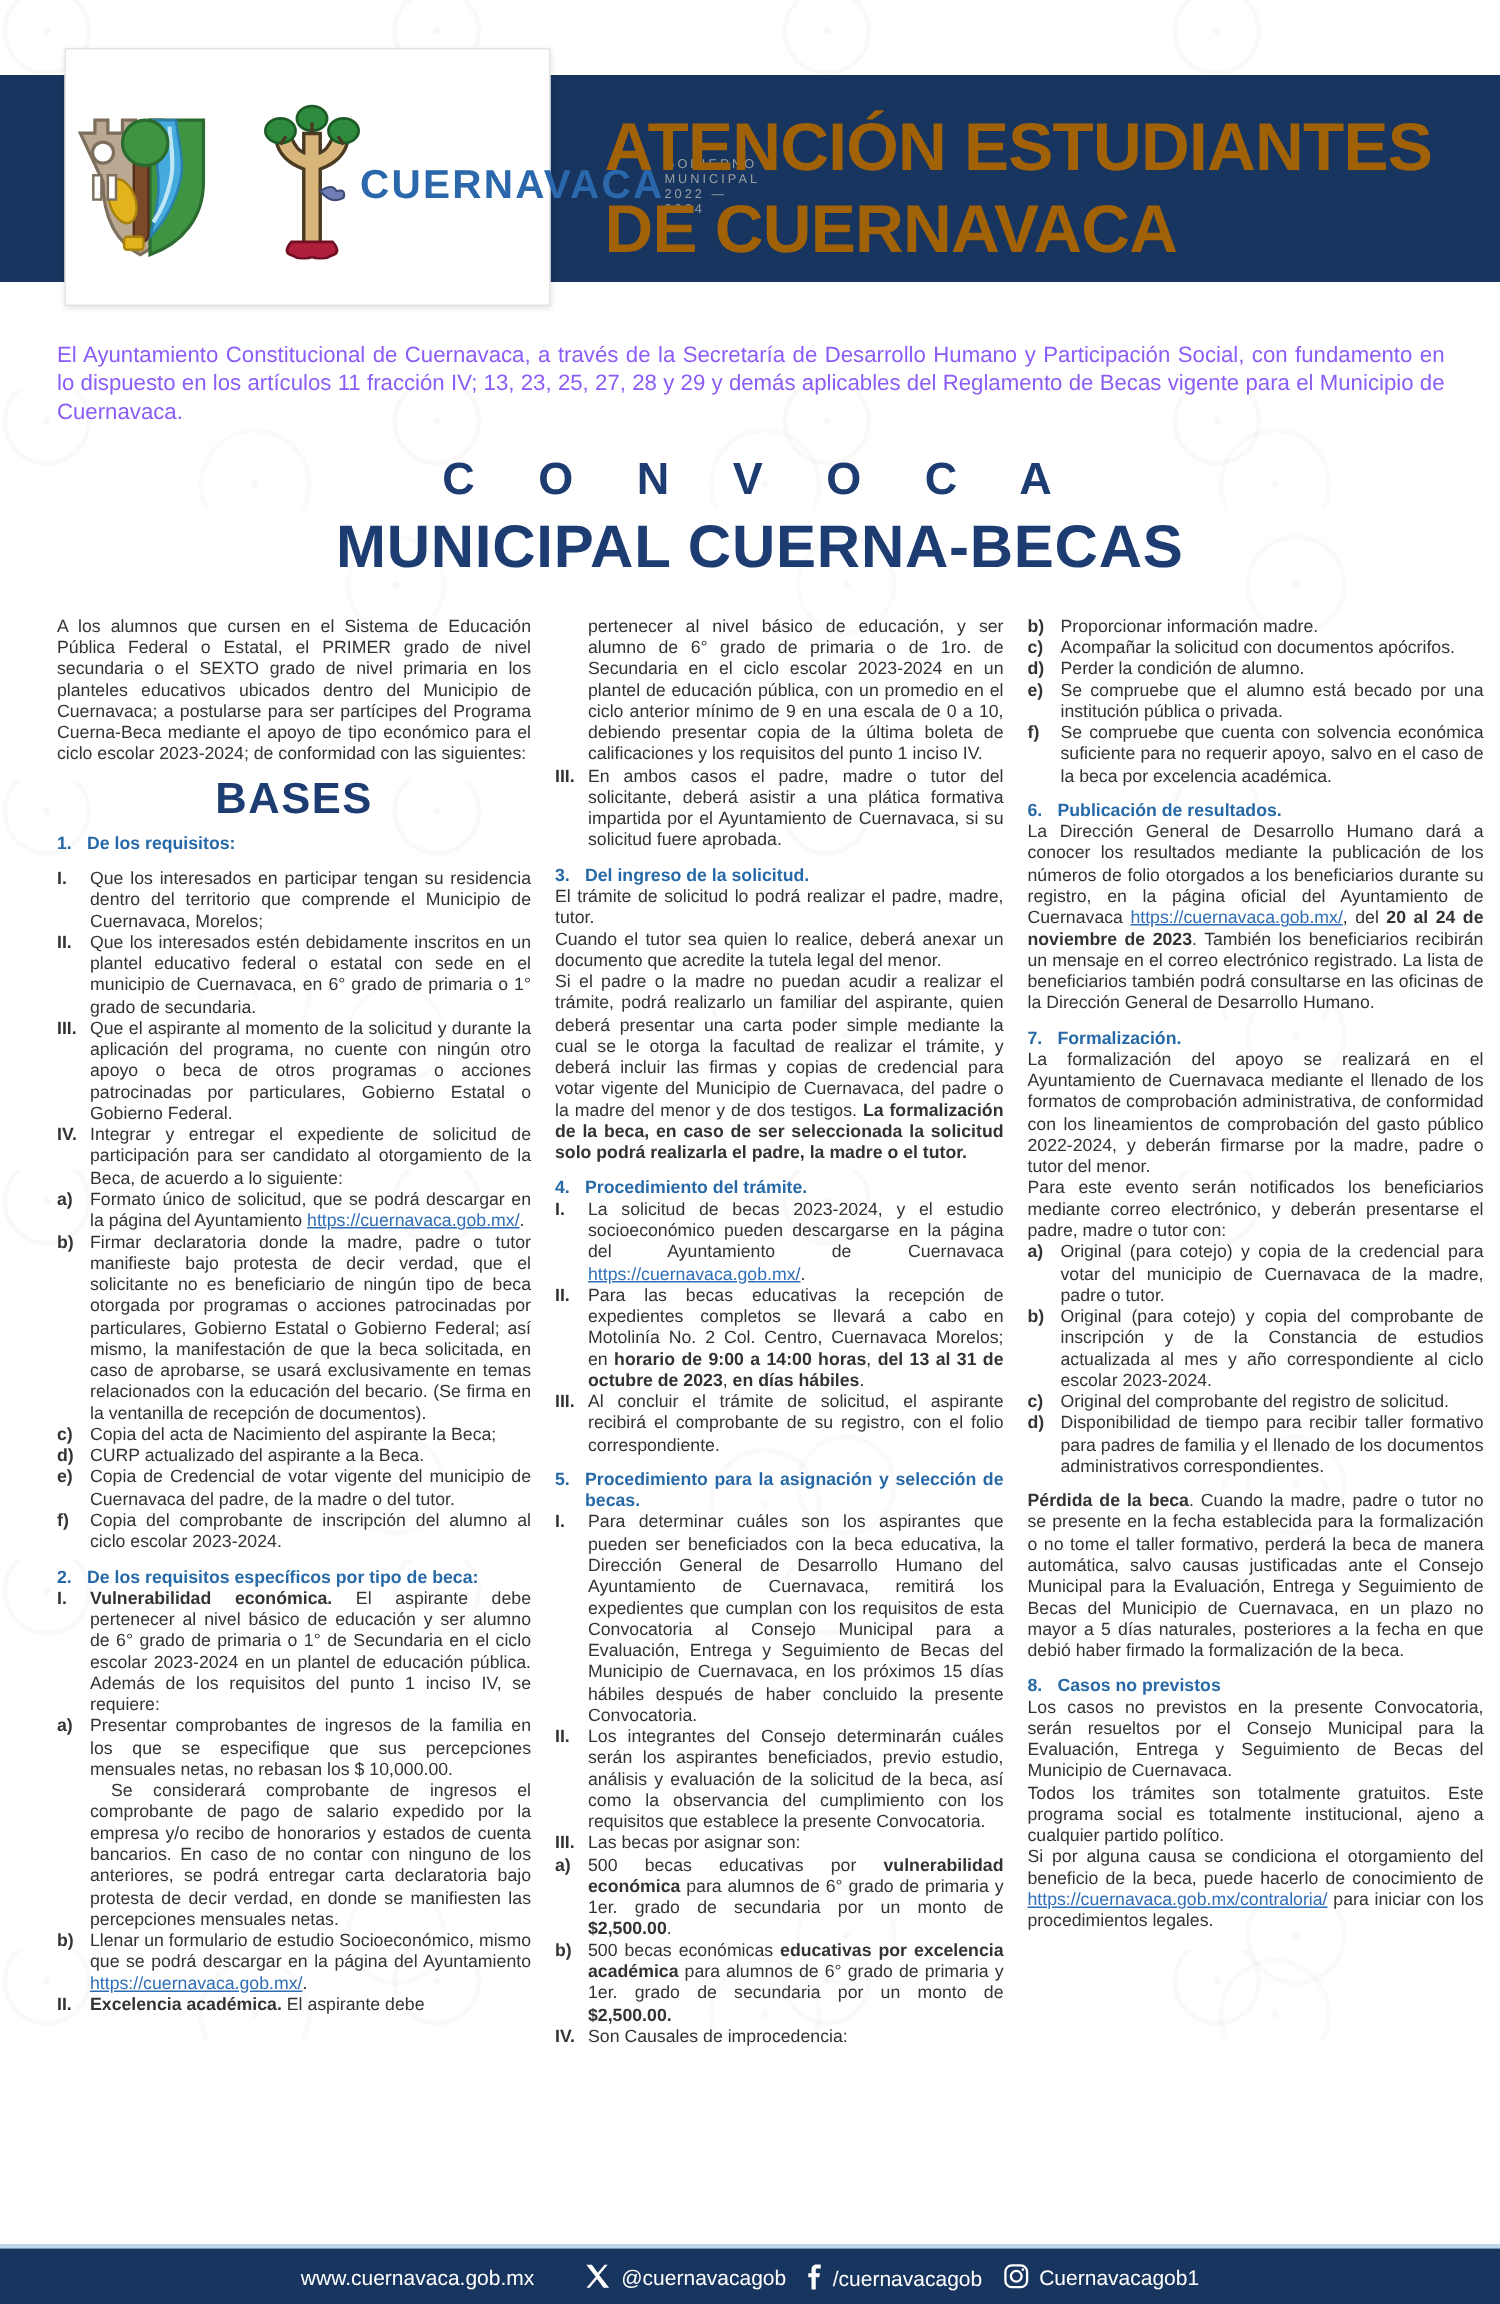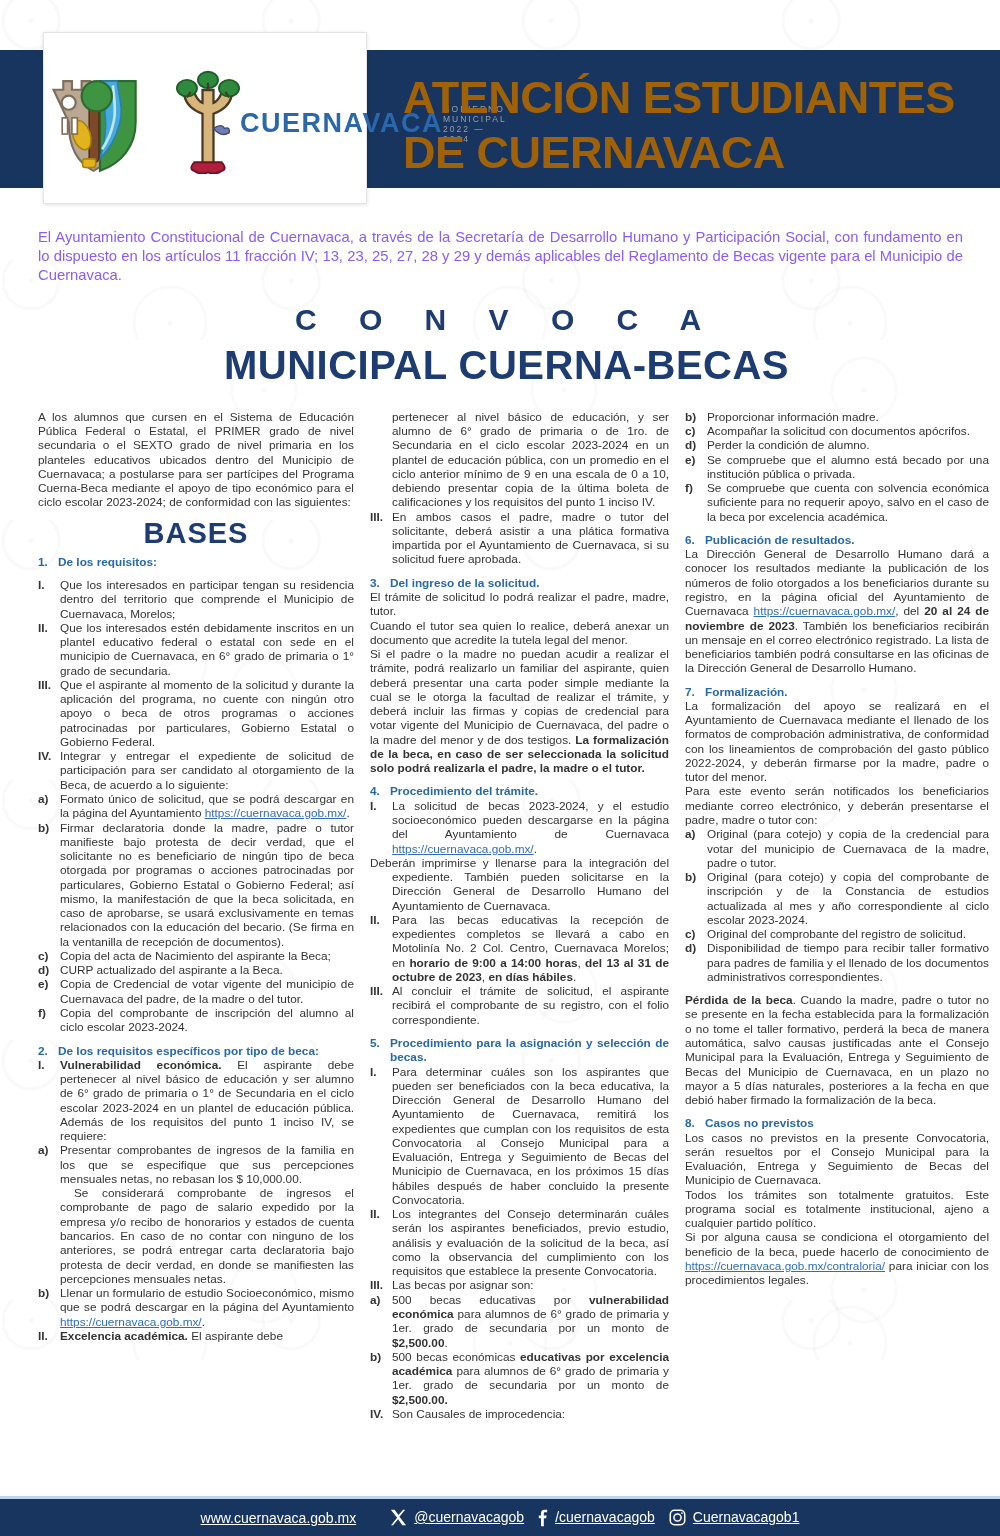--- a/index.html
+++ b/index.html
@@ -40,21 +40,21 @@
   .cont{padding-left:22px;}
   .cont.indent1{text-indent:14px;}
   .cont.outdent{text-indent:-22px;}
   .spacer{height:9px;}
   .b{font-weight:bold;}
   a.lnk{color:#2f6eb6;text-decoration:underline;cursor:pointer;}
   .divider{position:absolute;left:0;bottom:37px;width:1000px;height:3px;background:#bdd6ec;}
   .footer{position:absolute;left:0;bottom:0;width:1000px;height:37px;background:#17355f;
     display:flex;align-items:center;justify-content:center;gap:14px;color:#ffffff;font-size:14px;}
   .footer .sep{width:6px;}
-  .soc{display:flex;align-items:flex-start;gap:7px;text-decoration:underline;}
+  .soc{display:flex;align-items:flex-end;gap:7px;}
   .soc svg{display:block;}
 </style>
 </head>
 <body>
 
 <div class="bg-pattern"></div>
 
 <div class="banner"></div>
 
 <div class="logo-card">
@@ -127,21 +127,20 @@
         <div class="blk cont"><span>pertenecer al nivel básico de educación, y ser alumno de 6° grado de primaria o de 1ro. de Secundaria en el ciclo escolar 2023-2024 en un plantel de educación pública, con un promedio en el ciclo anterior mínimo de 9 en una escala de 0 a 10, debiendo presentar copia de la última boleta de calificaciones y los requisitos del punto 1 inciso IV.</span></div>
         <div class="blk item"><span class="marker">III.</span><span>En ambos casos el padre, madre o tutor del solicitante,  deberá asistir a una plática formativa  impartida por el Ayuntamiento de Cuernavaca, si su solicitud fuere aprobada.</span></div>
         <div class="spacer"></div>
         <div class="blk head item"><span class="marker">3.</span><span>Del ingreso de la solicitud.</span></div>
         <div class="blk para"><span>El trámite de solicitud lo podrá realizar el padre, madre, tutor.</span></div>
         <div class="blk para"><span>Cuando el tutor sea quien lo realice, deberá anexar un documento que acredite la tutela legal del menor.</span></div>
         <div class="blk para"><span>Si el padre o la madre no puedan acudir a realizar el trámite, podrá realizarlo un familiar del aspirante, quien deberá presentar una carta poder simple mediante la cual se le otorga la facultad de realizar el trámite, y deberá incluir las firmas y copias de credencial para votar vigente del Municipio de Cuernavaca, del padre o la madre del menor y de dos testigos. </span><span class="b">La formalización de la beca, en caso de ser seleccionada la solicitud solo podrá realizarla el padre, la madre o el tutor.</span></div>
         <div class="spacer"></div>
         <div class="blk head item"><span class="marker">4.</span><span>Procedimiento del trámite.</span></div>
         <div class="blk item"><span class="marker">I.</span><span>La solicitud de becas 2023-2024,  y el estudio socioeconómico pueden descargarse en la página del  Ayuntamiento de Cuernavaca </span><a class="lnk" href="#">https://cuernavaca.gob.mx/</a><span>.</span></div>
-        <div class="blk cont outdent"><span>Deberán imprimirse y llenarse para la integración del expediente. También pueden solicitarse en la Dirección General de Desarrollo Humano del Ayuntamiento de Cuernavaca.</span></div>
         <div class="blk item"><span class="marker">II.</span><span>Para las becas educativas la recepción de expedientes completos se llevará a cabo en Motolinía No. 2 Col. Centro, Cuernavaca Morelos; en </span><span class="b">horario de 9:00 a 14:00 horas</span><span>, </span><span class="b">del 13 al 31 de octubre de 2023</span><span>, </span><span class="b">en días hábiles</span><span>.</span></div>
         <div class="blk item"><span class="marker">III.</span><span>Al concluir el trámite de solicitud, el aspirante recibirá el comprobante de su registro, con el folio correspondiente.</span></div>
         <div class="spacer"></div>
         <div class="blk head item"><span class="marker">5.</span><span>Procedimiento para la asignación y selección de becas.</span></div>
         <div class="blk item"><span class="marker">I.</span><span>Para determinar cuáles son los aspirantes que pueden ser beneficiados con la beca educativa, la Dirección General de Desarrollo Humano del Ayuntamiento de Cuernavaca, remitirá los expedientes que cumplan con los requisitos de esta Convocatoria al Consejo Municipal para a Evaluación, Entrega y Seguimiento de Becas del Municipio de Cuernavaca, en los próximos 15 días hábiles después de haber concluido la presente Convocatoria.</span></div>
         <div class="blk item"><span class="marker">II.</span><span>Los integrantes del Consejo determinarán cuáles serán los aspirantes beneficiados, previo estudio, análisis y evaluación de la solicitud de la beca, así como la observancia del cumplimiento con los requisitos que establece la presente Convocatoria.</span></div>
         <div class="blk item"><span class="marker">III.</span><span>Las becas por asignar son:</span></div>
         <div class="blk item"><span class="marker">a)</span><span>500 becas educativas por </span><span class="b">vulnerabilidad económica</span><span> para alumnos de 6° grado de primaria y 1er. grado de secundaria por un monto de </span><span class="b">$2,500.00</span><span>.</span></div>
         <div class="blk item"><span class="marker">b)</span><span>500 becas  económicas </span><span class="b">educativas por excelencia académica</span><span> para alumnos de 6° grado de primaria y 1er. grado de secundaria por un monto de </span><span class="b">$2,500.00.</span></div>
         <div class="blk item"><span class="marker">IV.</span><span>Son Causales de improcedencia:</span></div>

